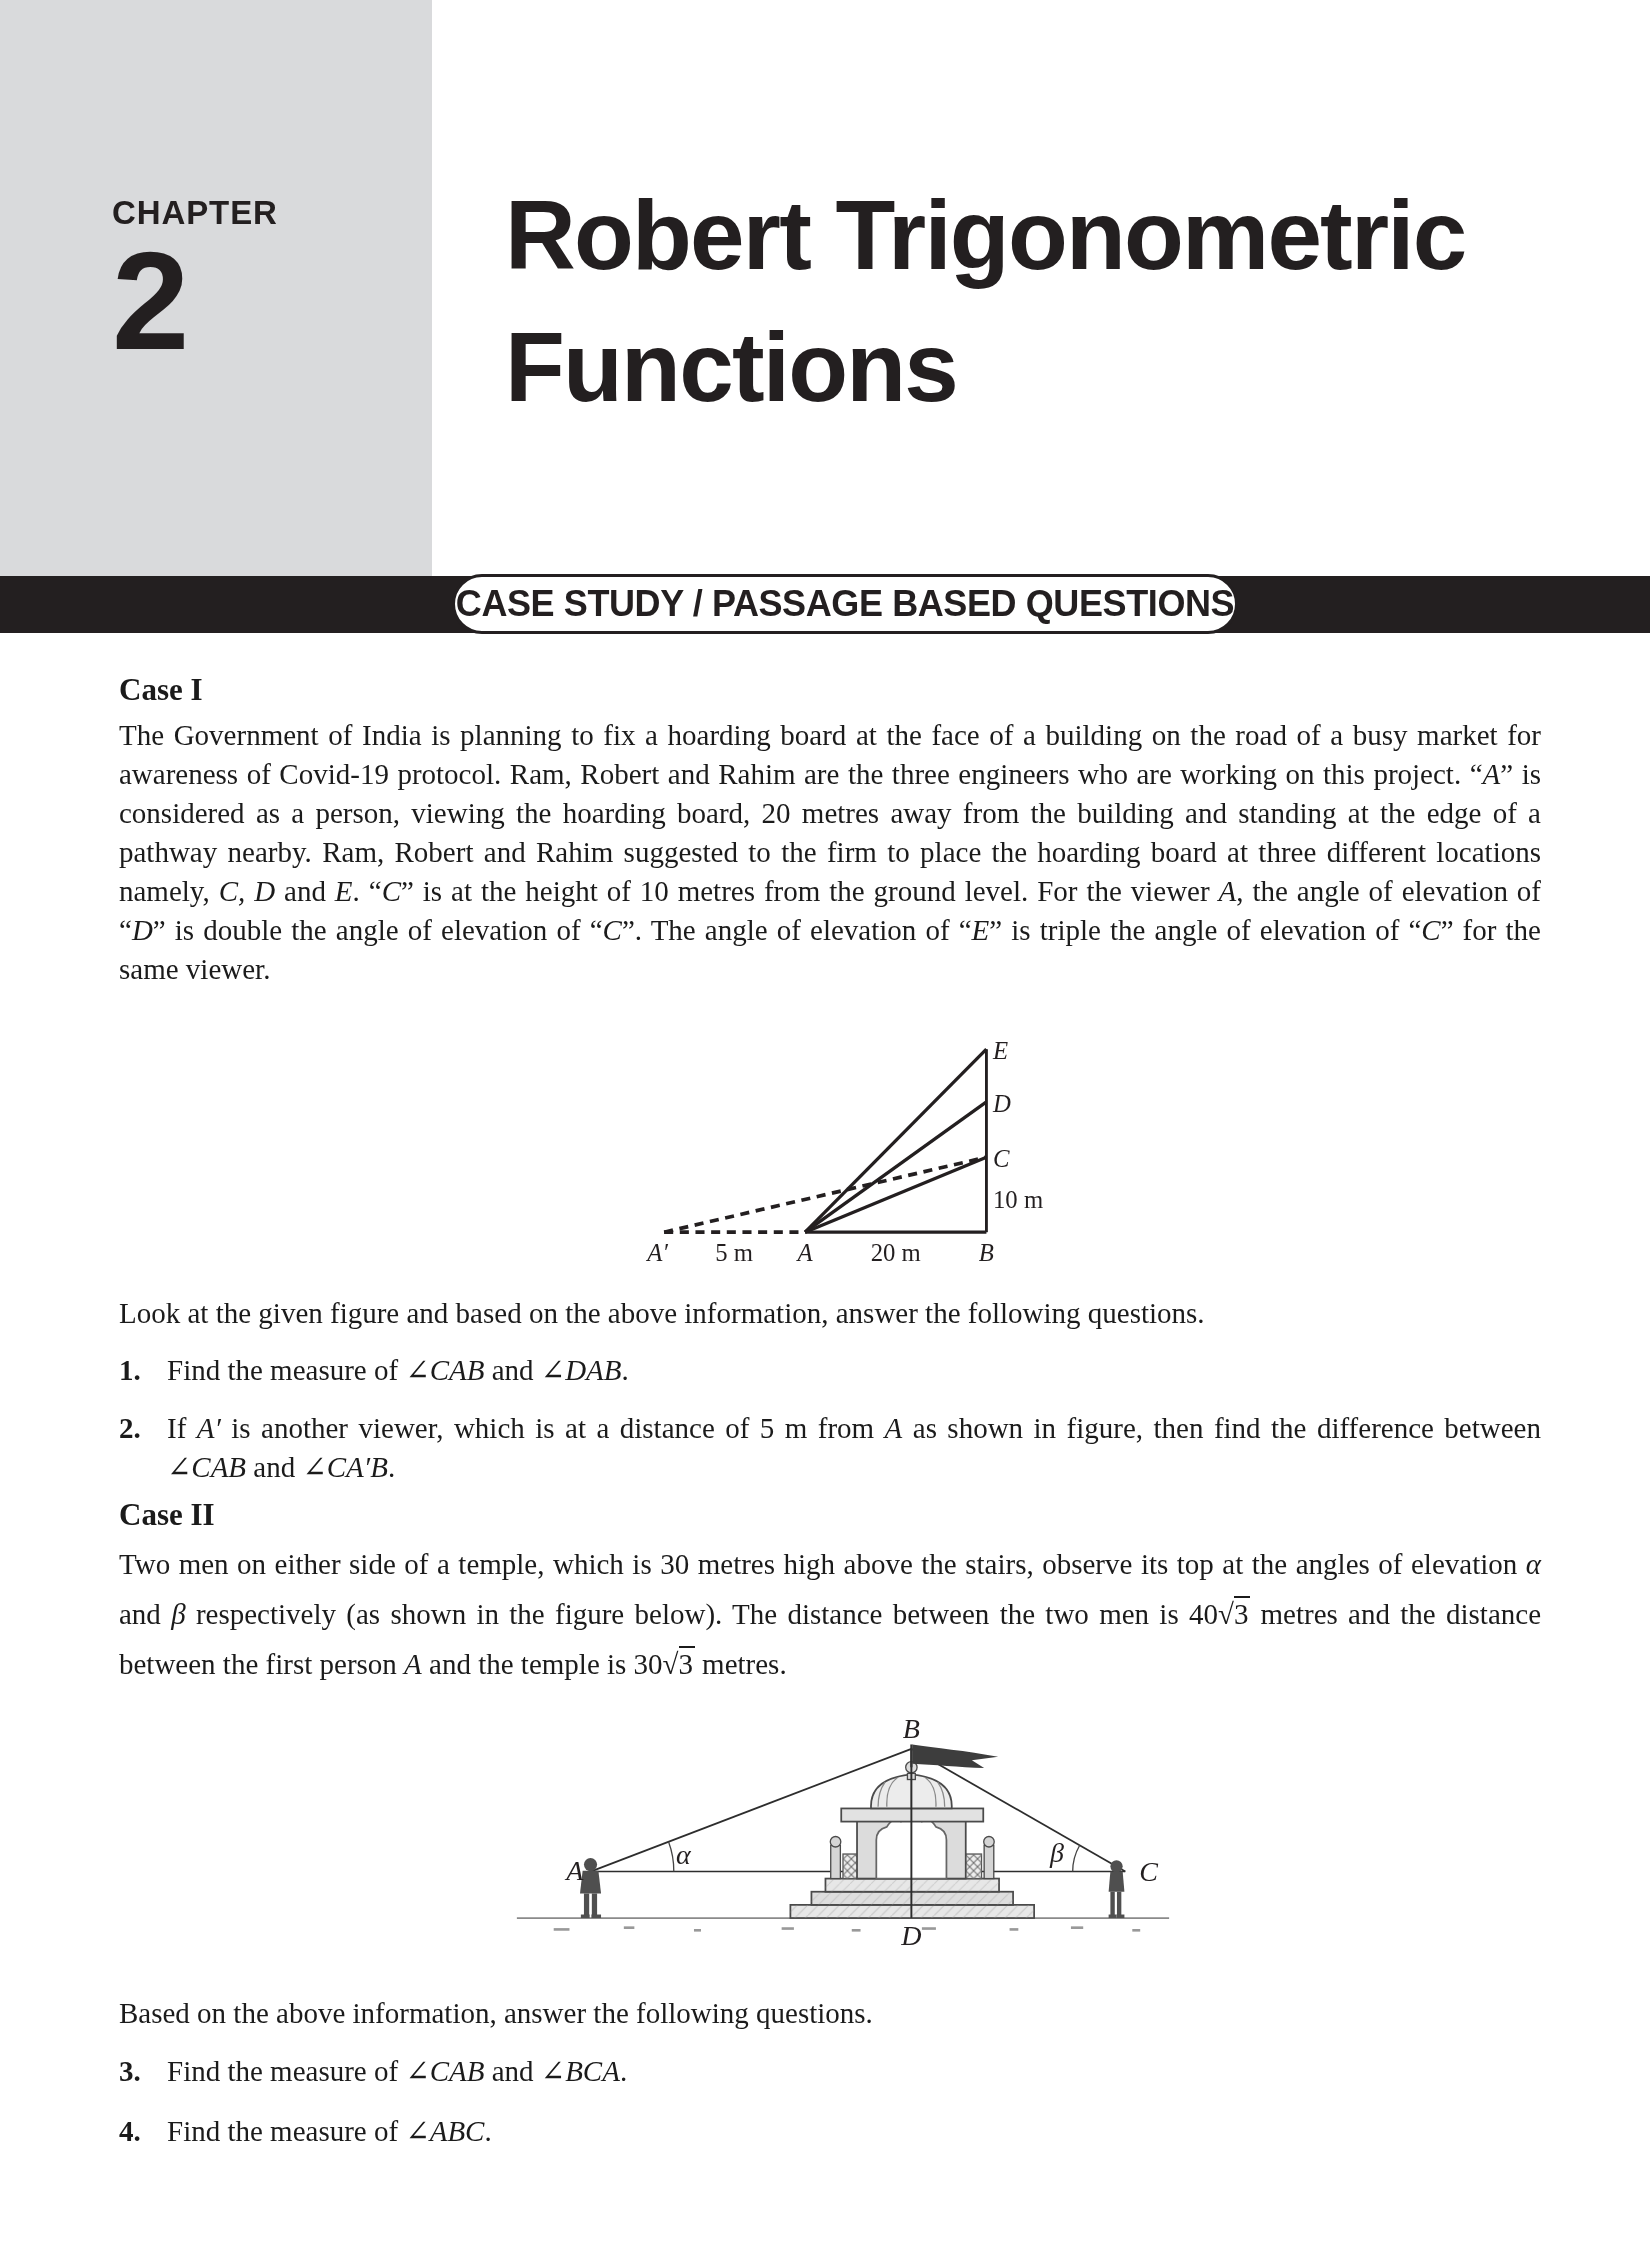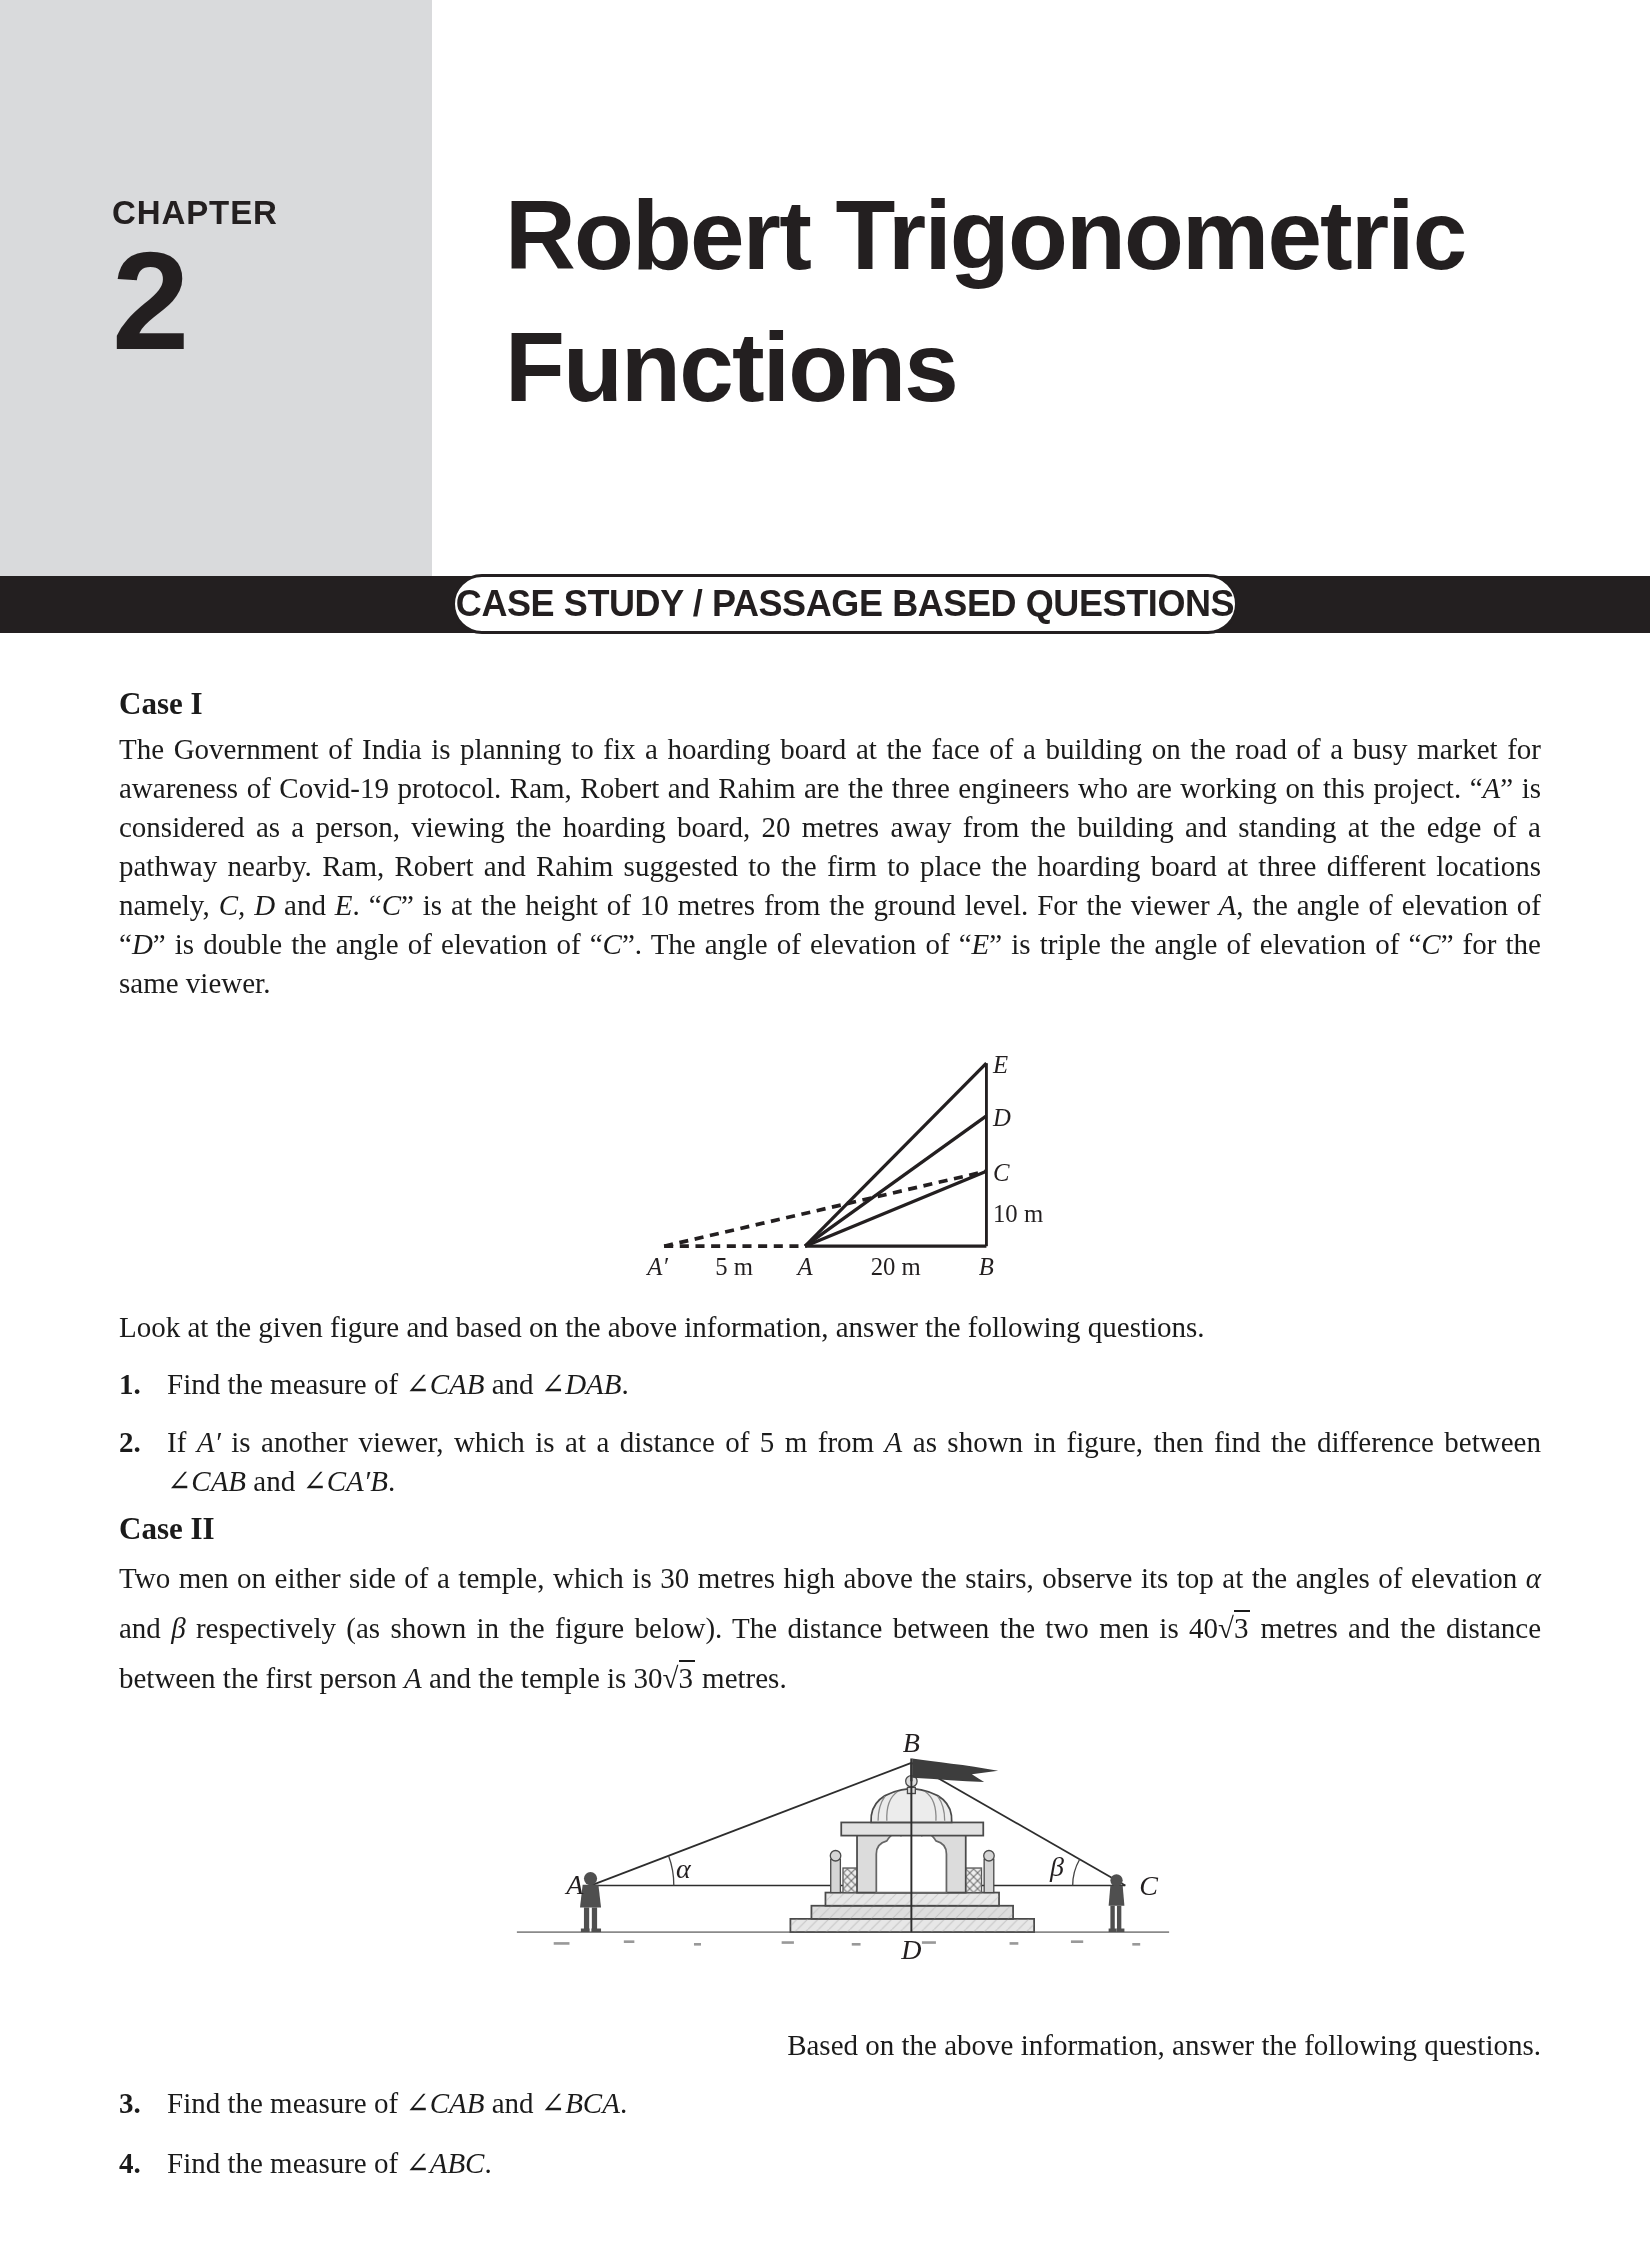--- a/index.html
+++ b/index.html
@@ -19,27 +19,27 @@
 
   
   .banner{position:absolute;left:0;top:576px;width:1650px;height:57px;background:#231f20;}
   .banner-pill{position:absolute;left:452px;top:-1.8px;width:786px;height:60px;background:#ffffff;
                border:3.5px solid #231f20;border-radius:33px;box-sizing:border-box;
                display:flex;align-items:center;justify-content:center;
                font-family:"Liberation Sans","DejaVu Sans",sans-serif;
                font-weight:bold;font-size:36px;letter-spacing:-0.4px;color:#231f20;white-space:nowrap;}
 
   
-  .content{position:absolute;left:119px;top:686px;width:1422px;font-size:29px;line-height:39px;}
+  .content{position:absolute;left:119px;top:672px;width:1422px;font-size:29px;line-height:39px;}
   .case-heading{font-size:31px;font-weight:bold;line-height:35px;}
   .case-heading.case2{margin-top:10px;}
   .para{text-align:justify;margin-top:8.8px;}
   .para.case2-para{line-height:50px;margin-top:7px;}
   .prompt{margin-top:14px;}
-  .prompt.prompt2{margin-top:44px;text-align:right;}
+  .prompt.prompt2{margin-top:26px;}
   .q{display:flex;margin-top:17.6px;}
   .q.q2{margin-top:19.3px;}
   .q.q3{margin-top:19.3px;}
   .q.q4{margin-top:21px;}
   .q-num{width:48px;flex-shrink:0;font-weight:bold;}
   .q-text{flex:1;text-align:justify;}
 
   .seg-i{font-style:italic;}
   .seg-rad{border-top:2.2px solid #1b1b1b;padding-right:1.8px;}
 

